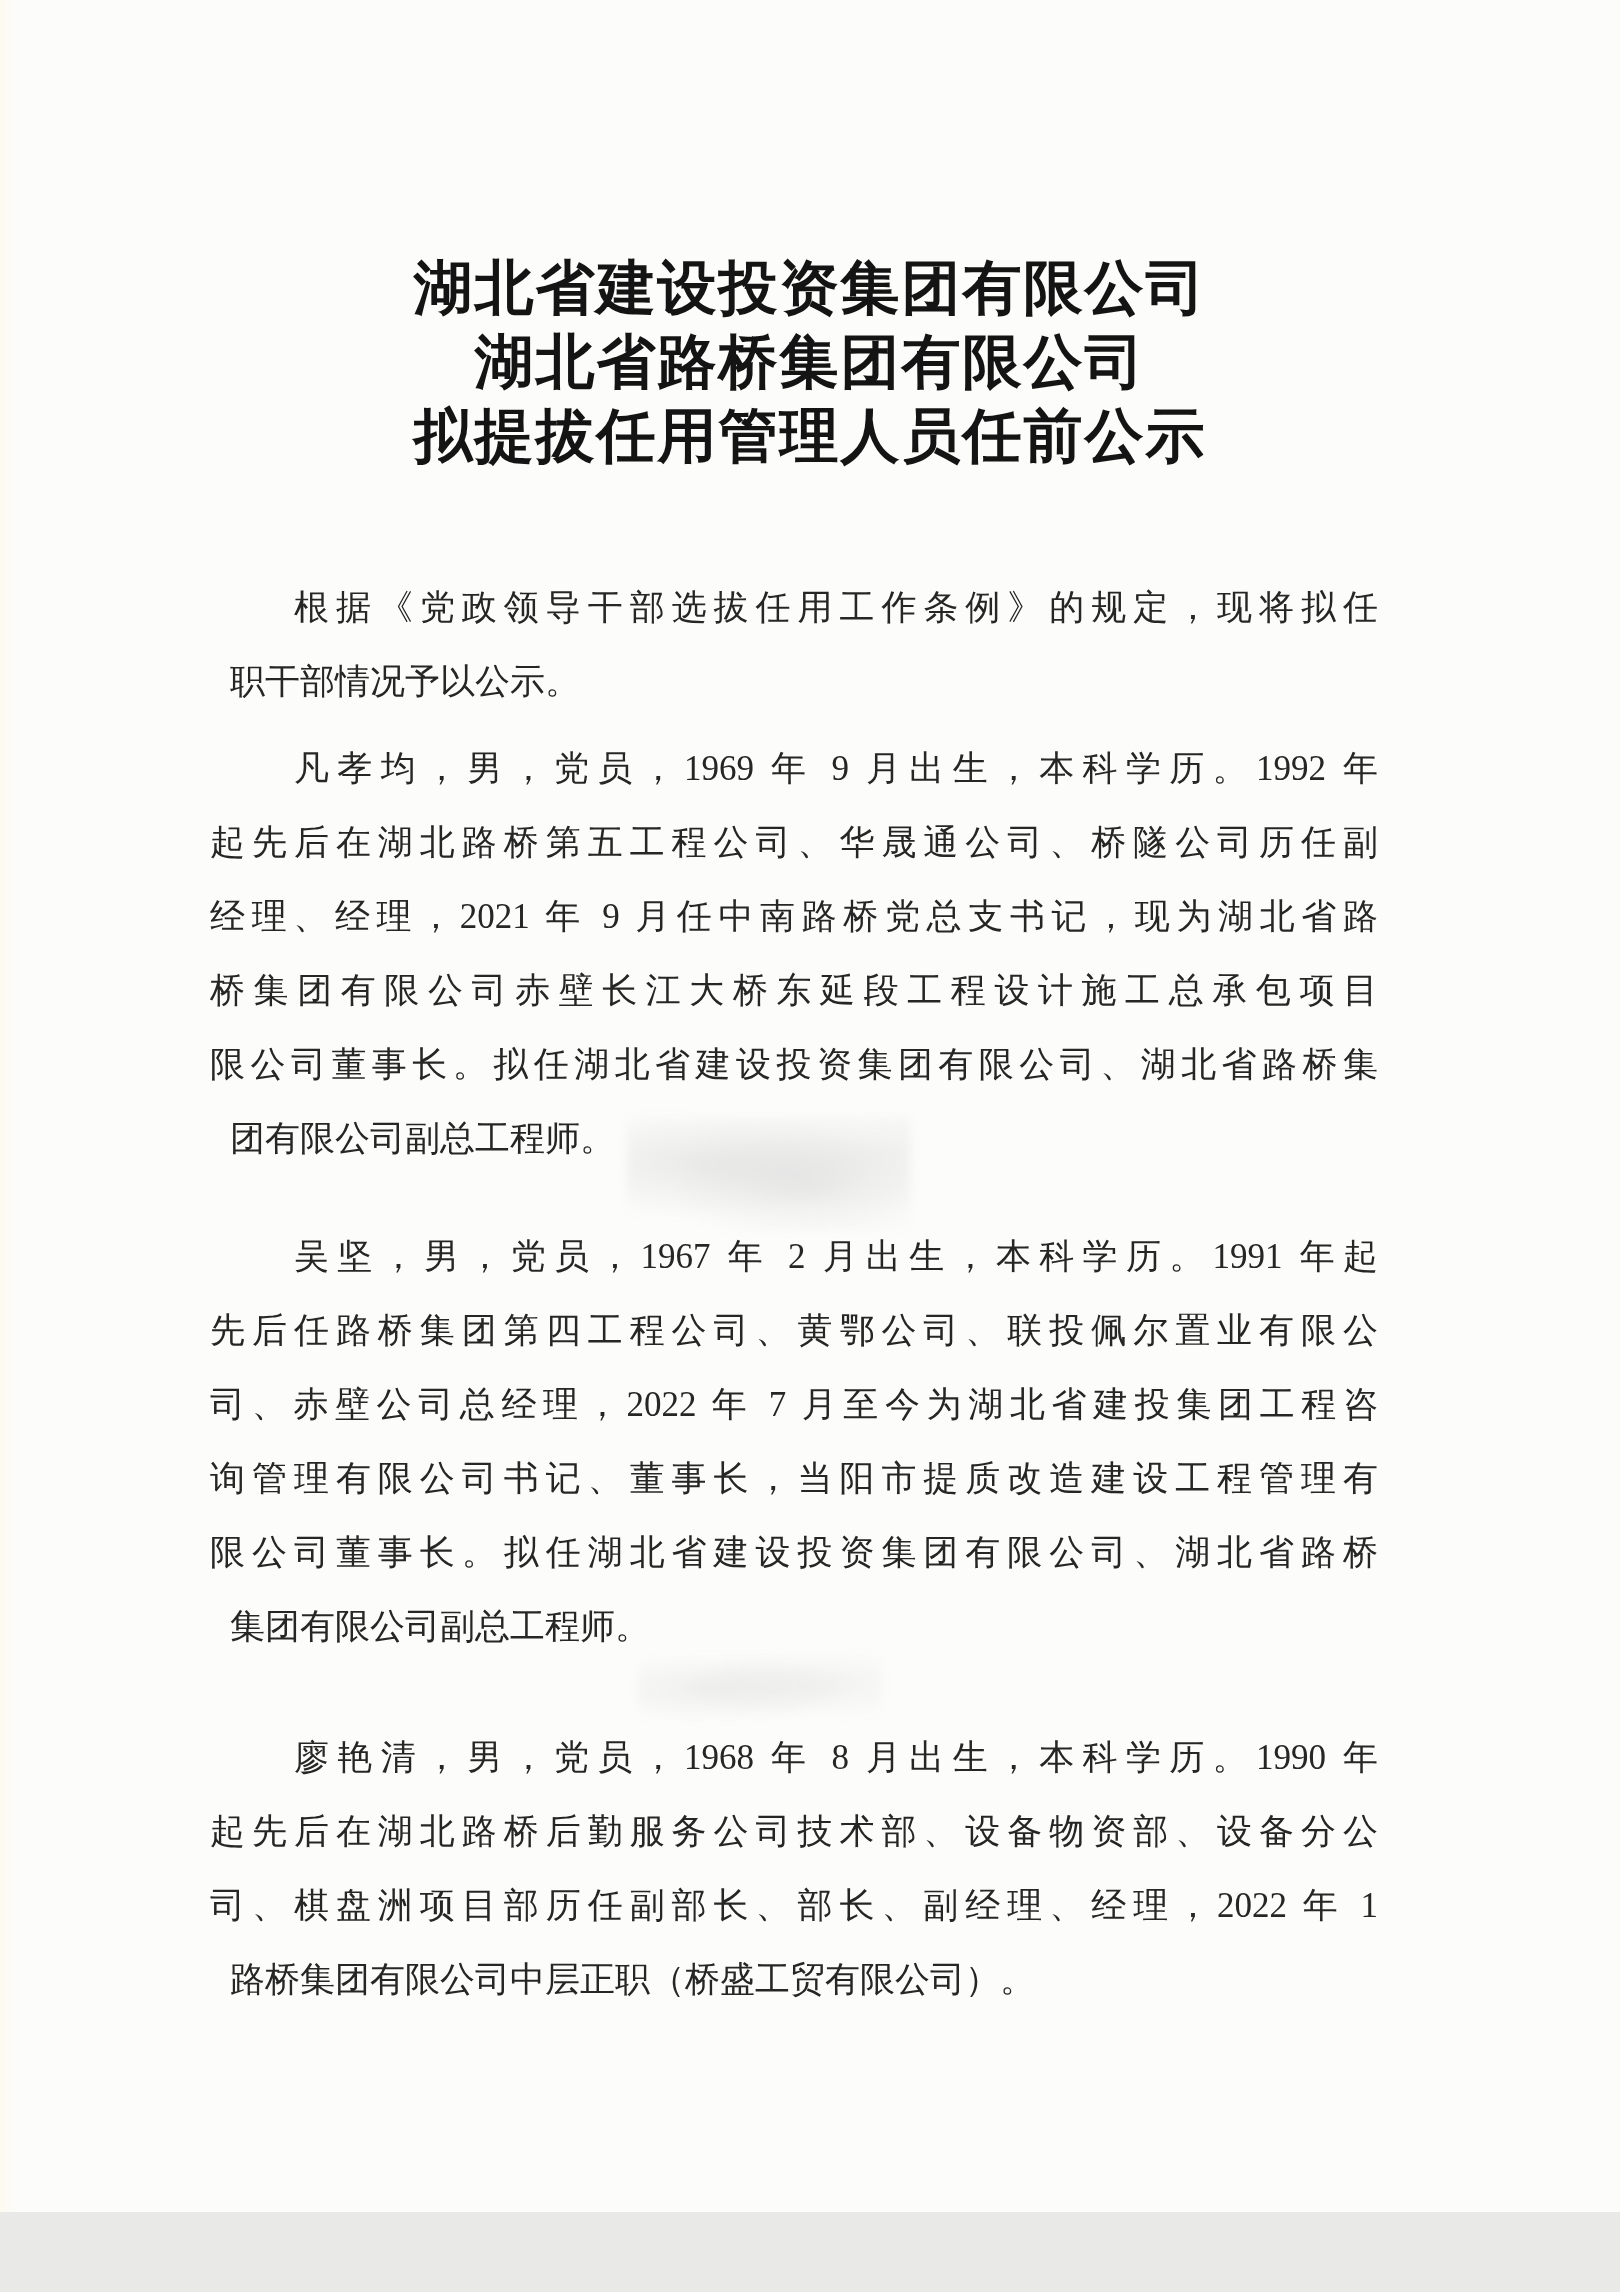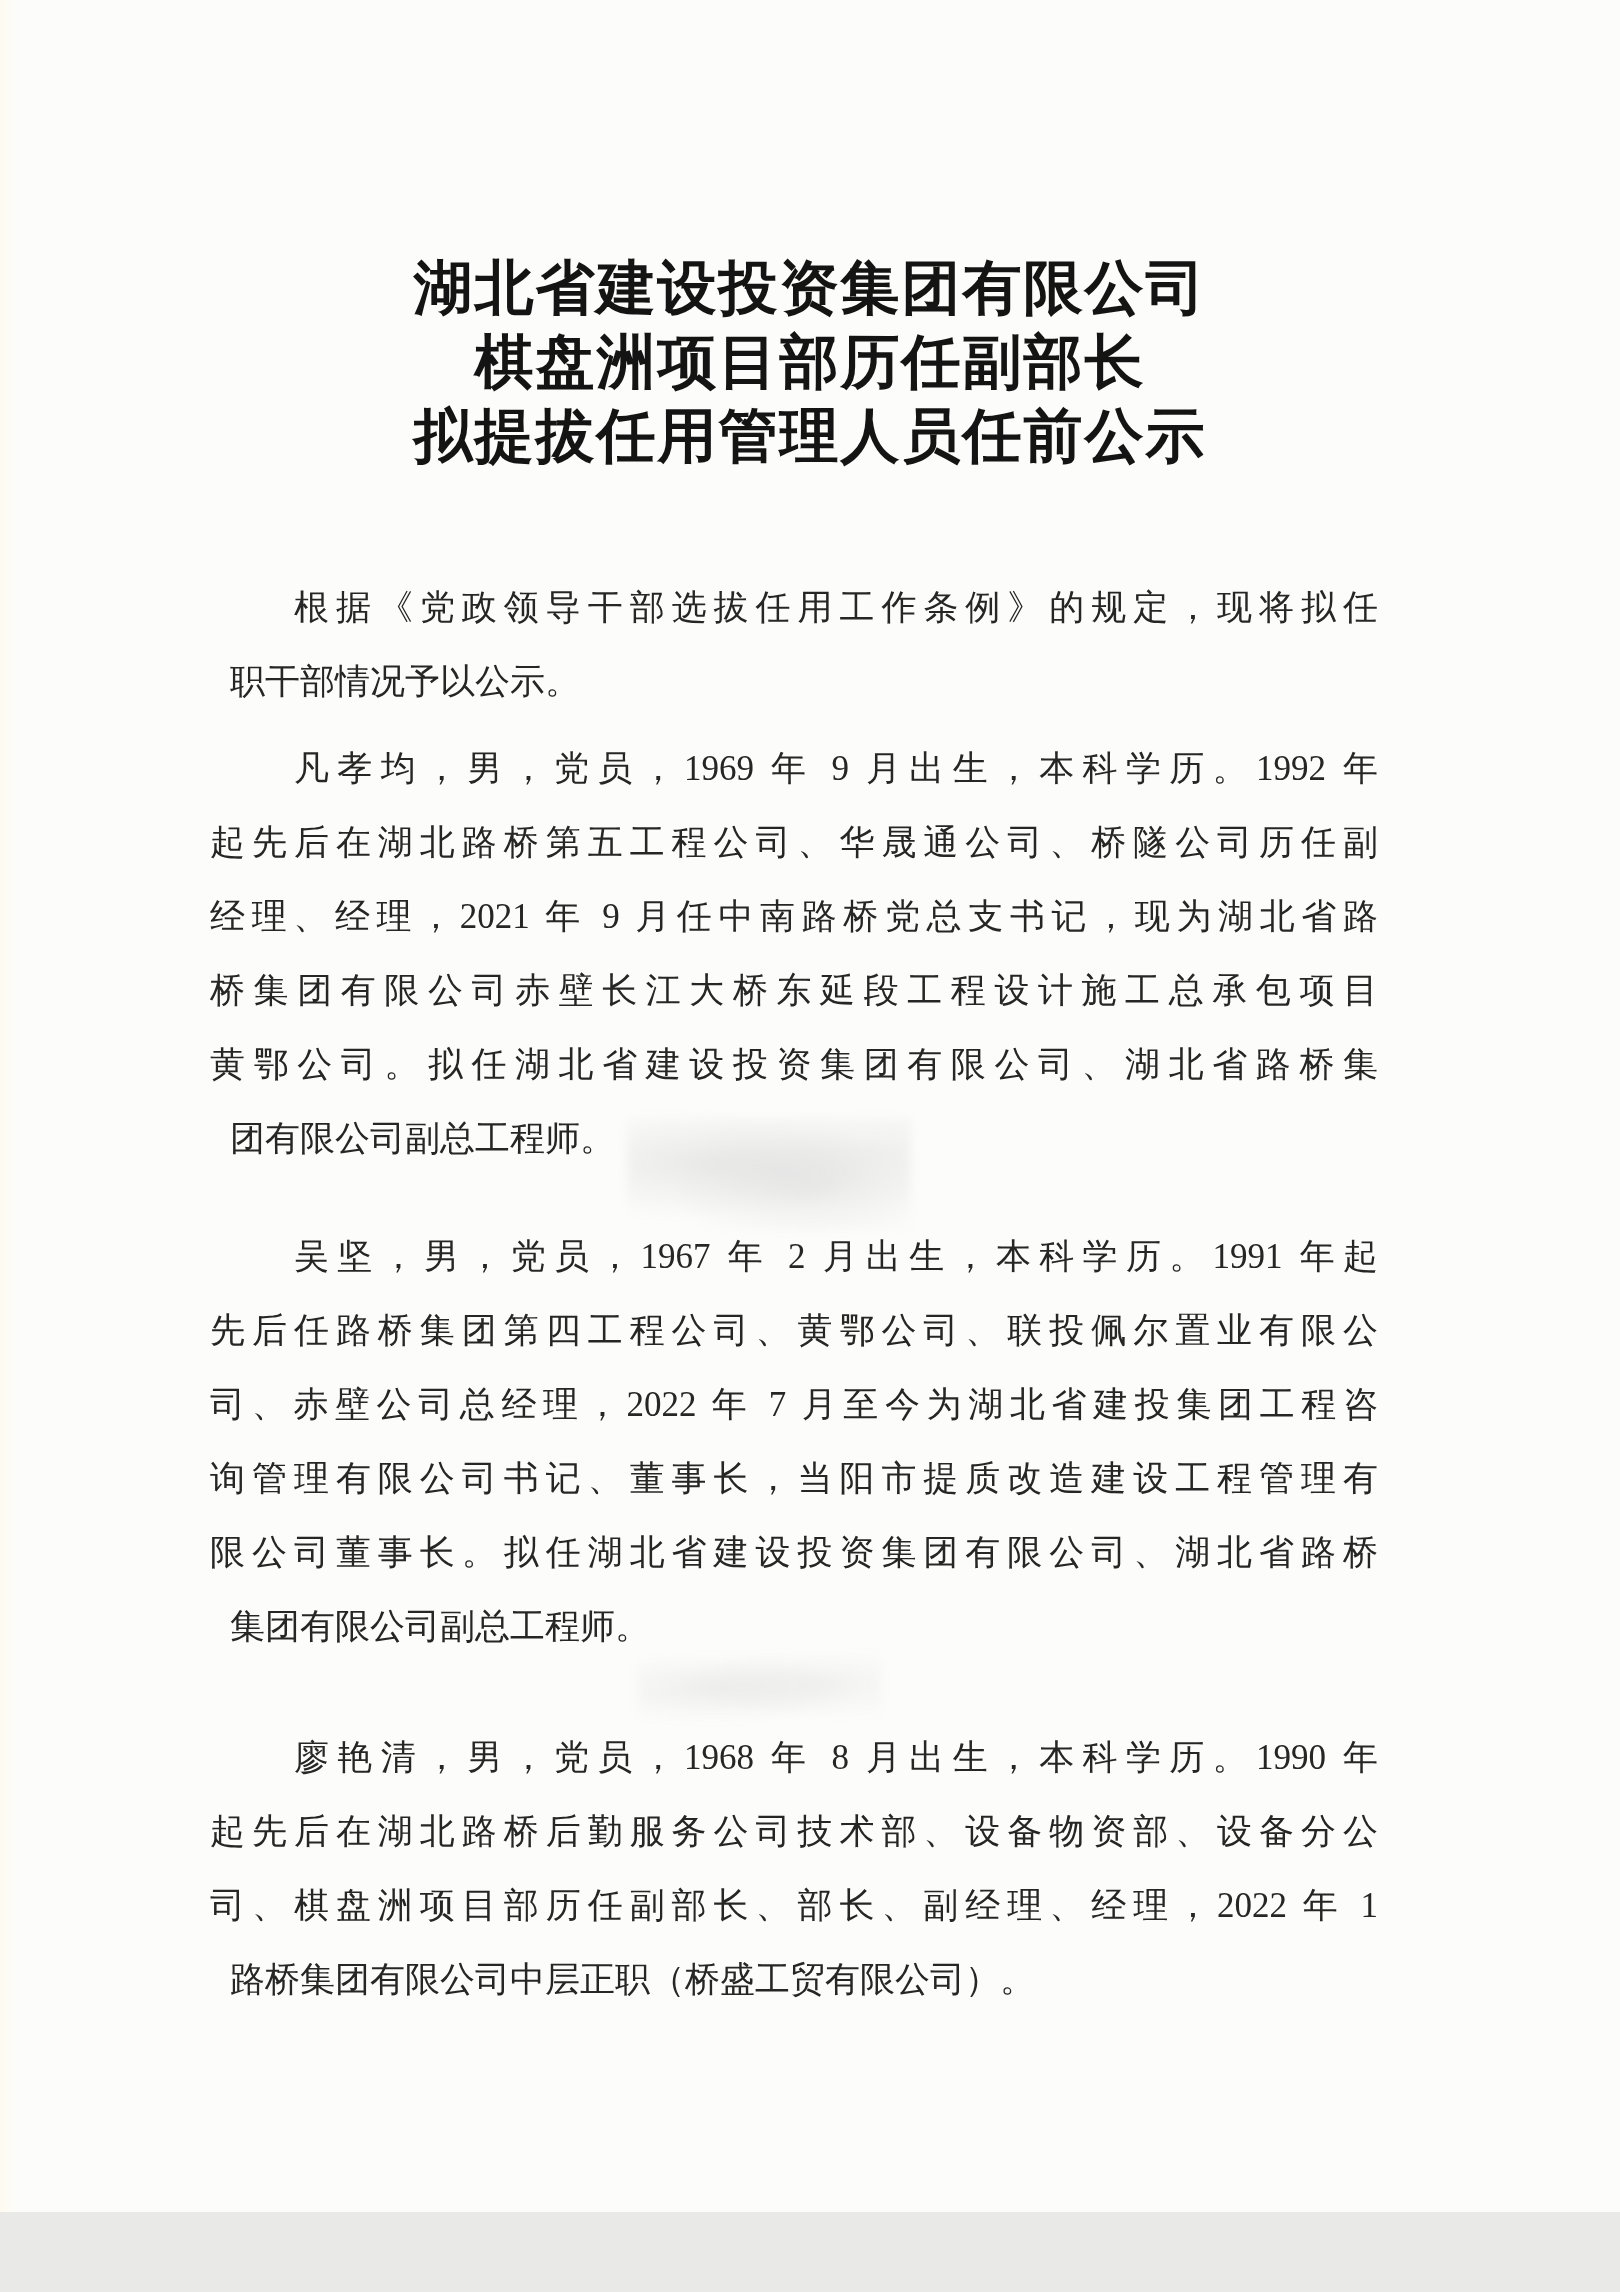--- a/index.html
+++ b/index.html
@@ -65,36 +65,36 @@
       radial-gradient(ellipse at 75% 45%, rgba(125,125,132,0.08), transparent 55%);
   }
 </style>
 </head>
 <body>
 
 <div class="page">
 
   <header class="title">
     <div class="title-line">湖北省建设投资集团有限公司</div>
-    <div class="title-line">棋盘洲项目部历任副部长</div>
+    <div class="title-line">湖北省路桥集团有限公司</div>
     <div class="title-line">拟提拔任用管理人员任前公示</div>
   </header>
 
   <main class="content" id="content">
 
   <section class="para">
         <div class="line first">根据《党政领导干部选拔任用工作条例》的规定，现将拟任</div>
         <div class="line last">职干部情况予以公示。</div>
       </section>
       <section class="para">
         <div class="line first">凡孝均，男，党员，1969 年 9 月出生，本科学历。1992 年</div>
         <div class="line">起先后在湖北路桥第五工程公司、华晟通公司、桥隧公司历任副</div>
         <div class="line">经理、经理，2021 年 9 月任中南路桥党总支书记，现为湖北省路</div>
         <div class="line">桥集团有限公司赤壁长江大桥东延段工程设计施工总承包项目</div>
-        <div class="line">黄鄂公司。拟任湖北省建设投资集团有限公司、湖北省路桥集</div>
+        <div class="line">限公司董事长。拟任湖北省建设投资集团有限公司、湖北省路桥集</div>
         <div class="line last">团有限公司副总工程师。</div>
       </section>
       <section class="para">
         <div class="line first">吴坚，男，党员，1967 年 2 月出生，本科学历。1991 年起</div>
         <div class="line">先后任路桥集团第四工程公司、黄鄂公司、联投佩尔置业有限公</div>
         <div class="line">司、赤壁公司总经理，2022 年 7 月至今为湖北省建投集团工程咨</div>
         <div class="line">询管理有限公司书记、董事长，当阳市提质改造建设工程管理有</div>
         <div class="line">限公司董事长。拟任湖北省建设投资集团有限公司、湖北省路桥</div>
         <div class="line last">集团有限公司副总工程师。</div>
       </section>

